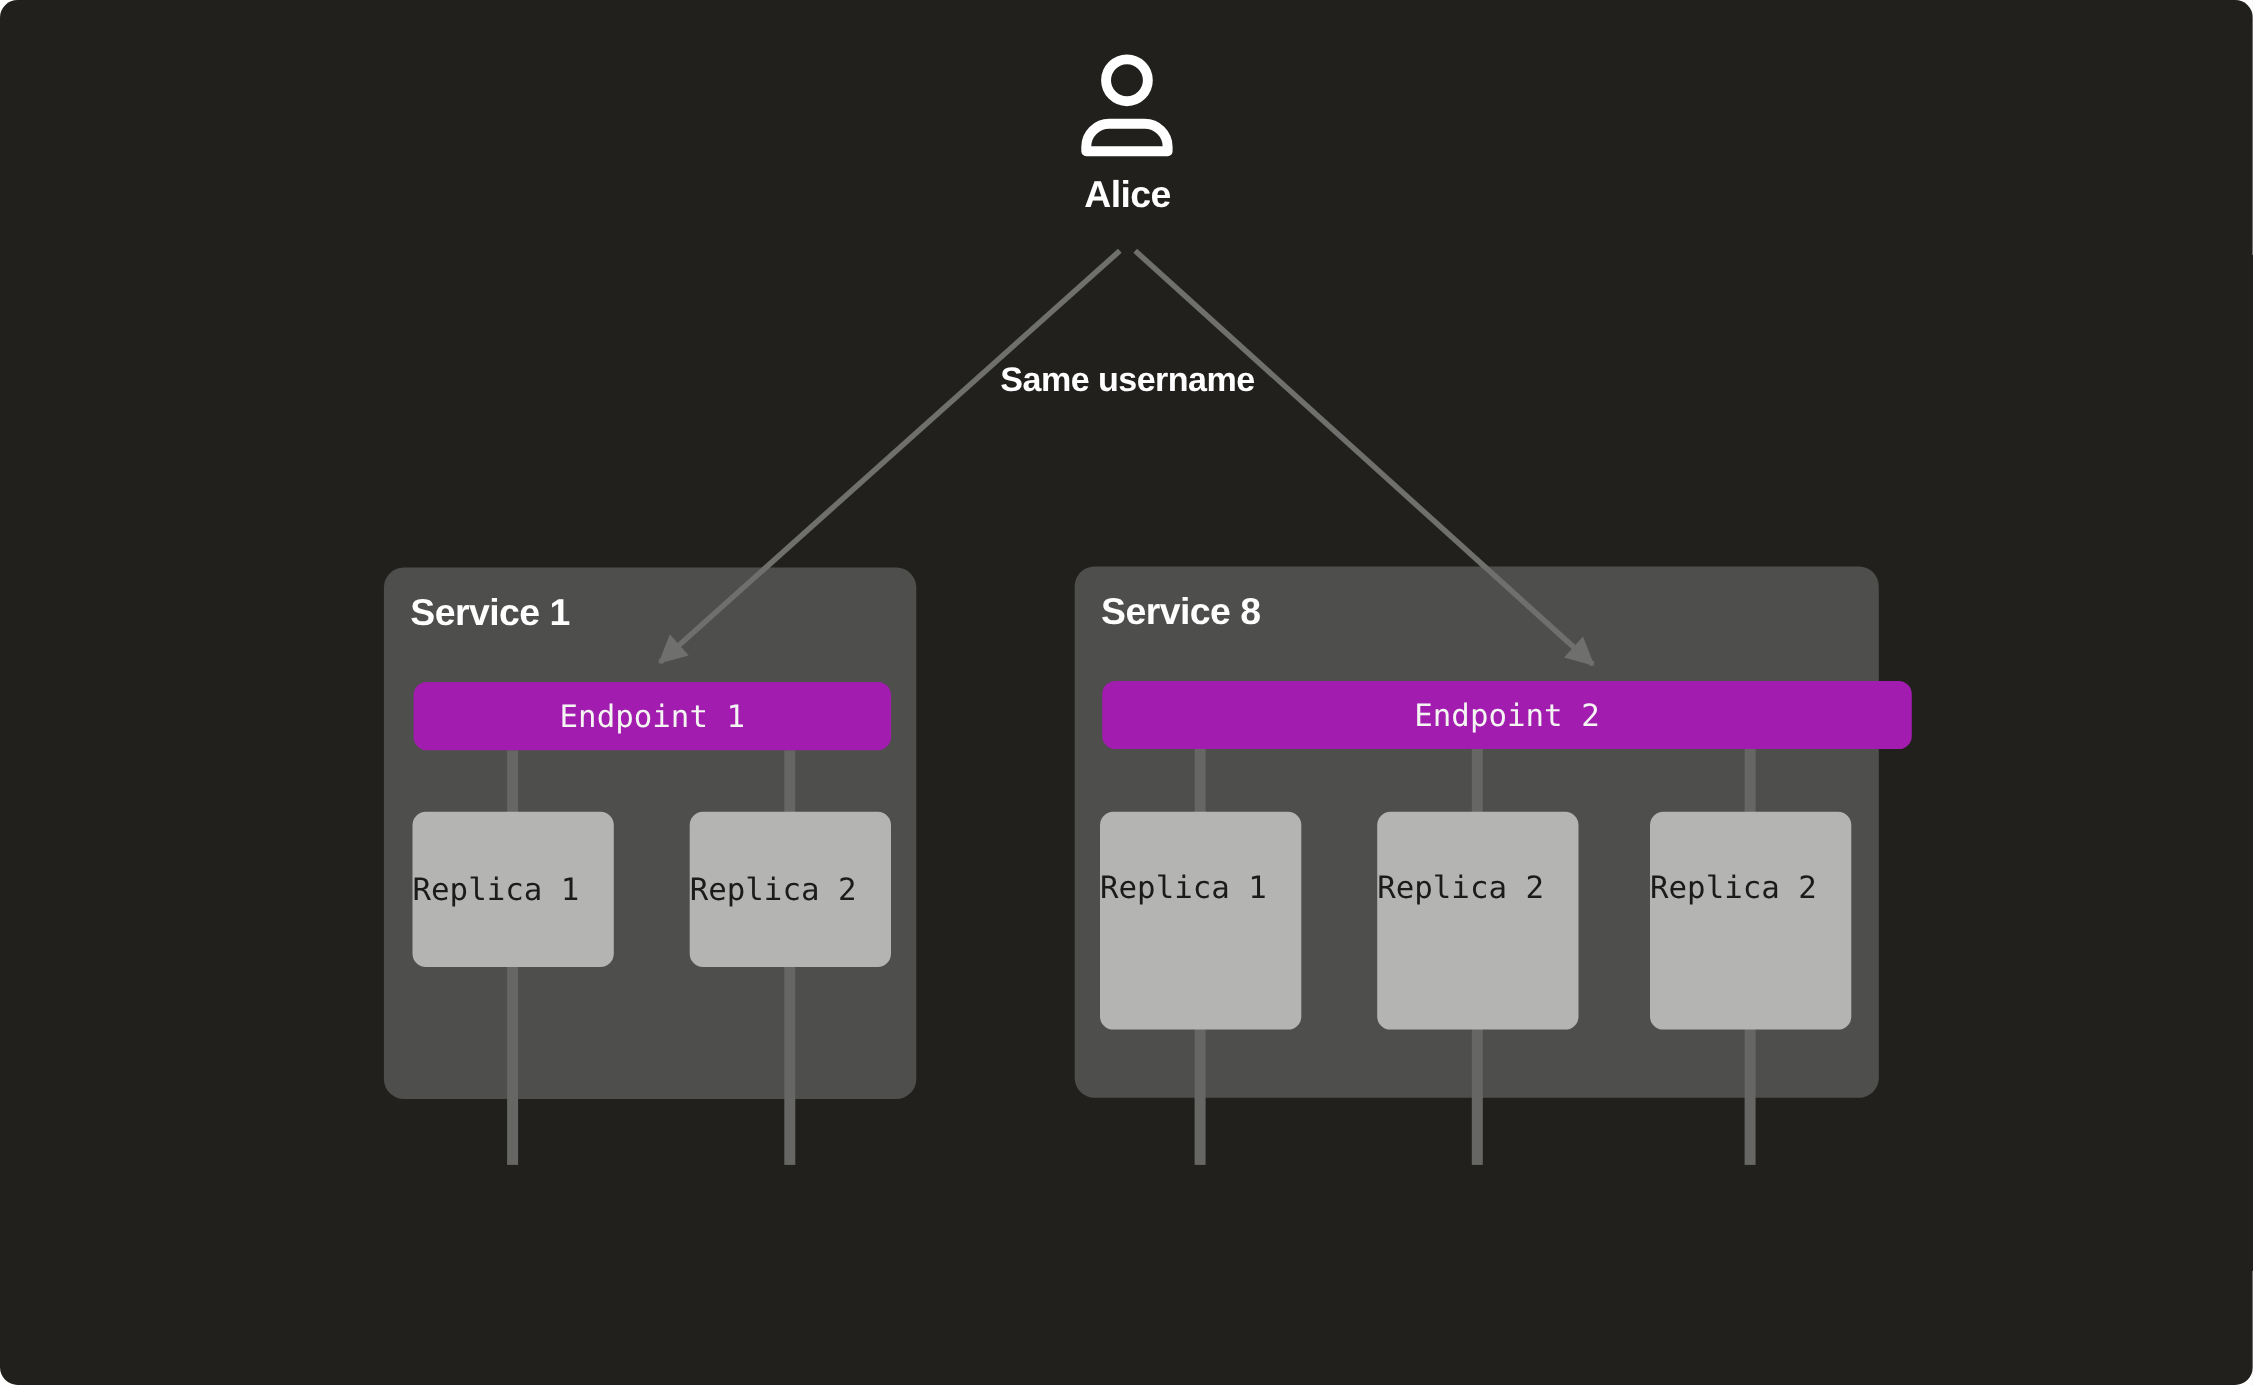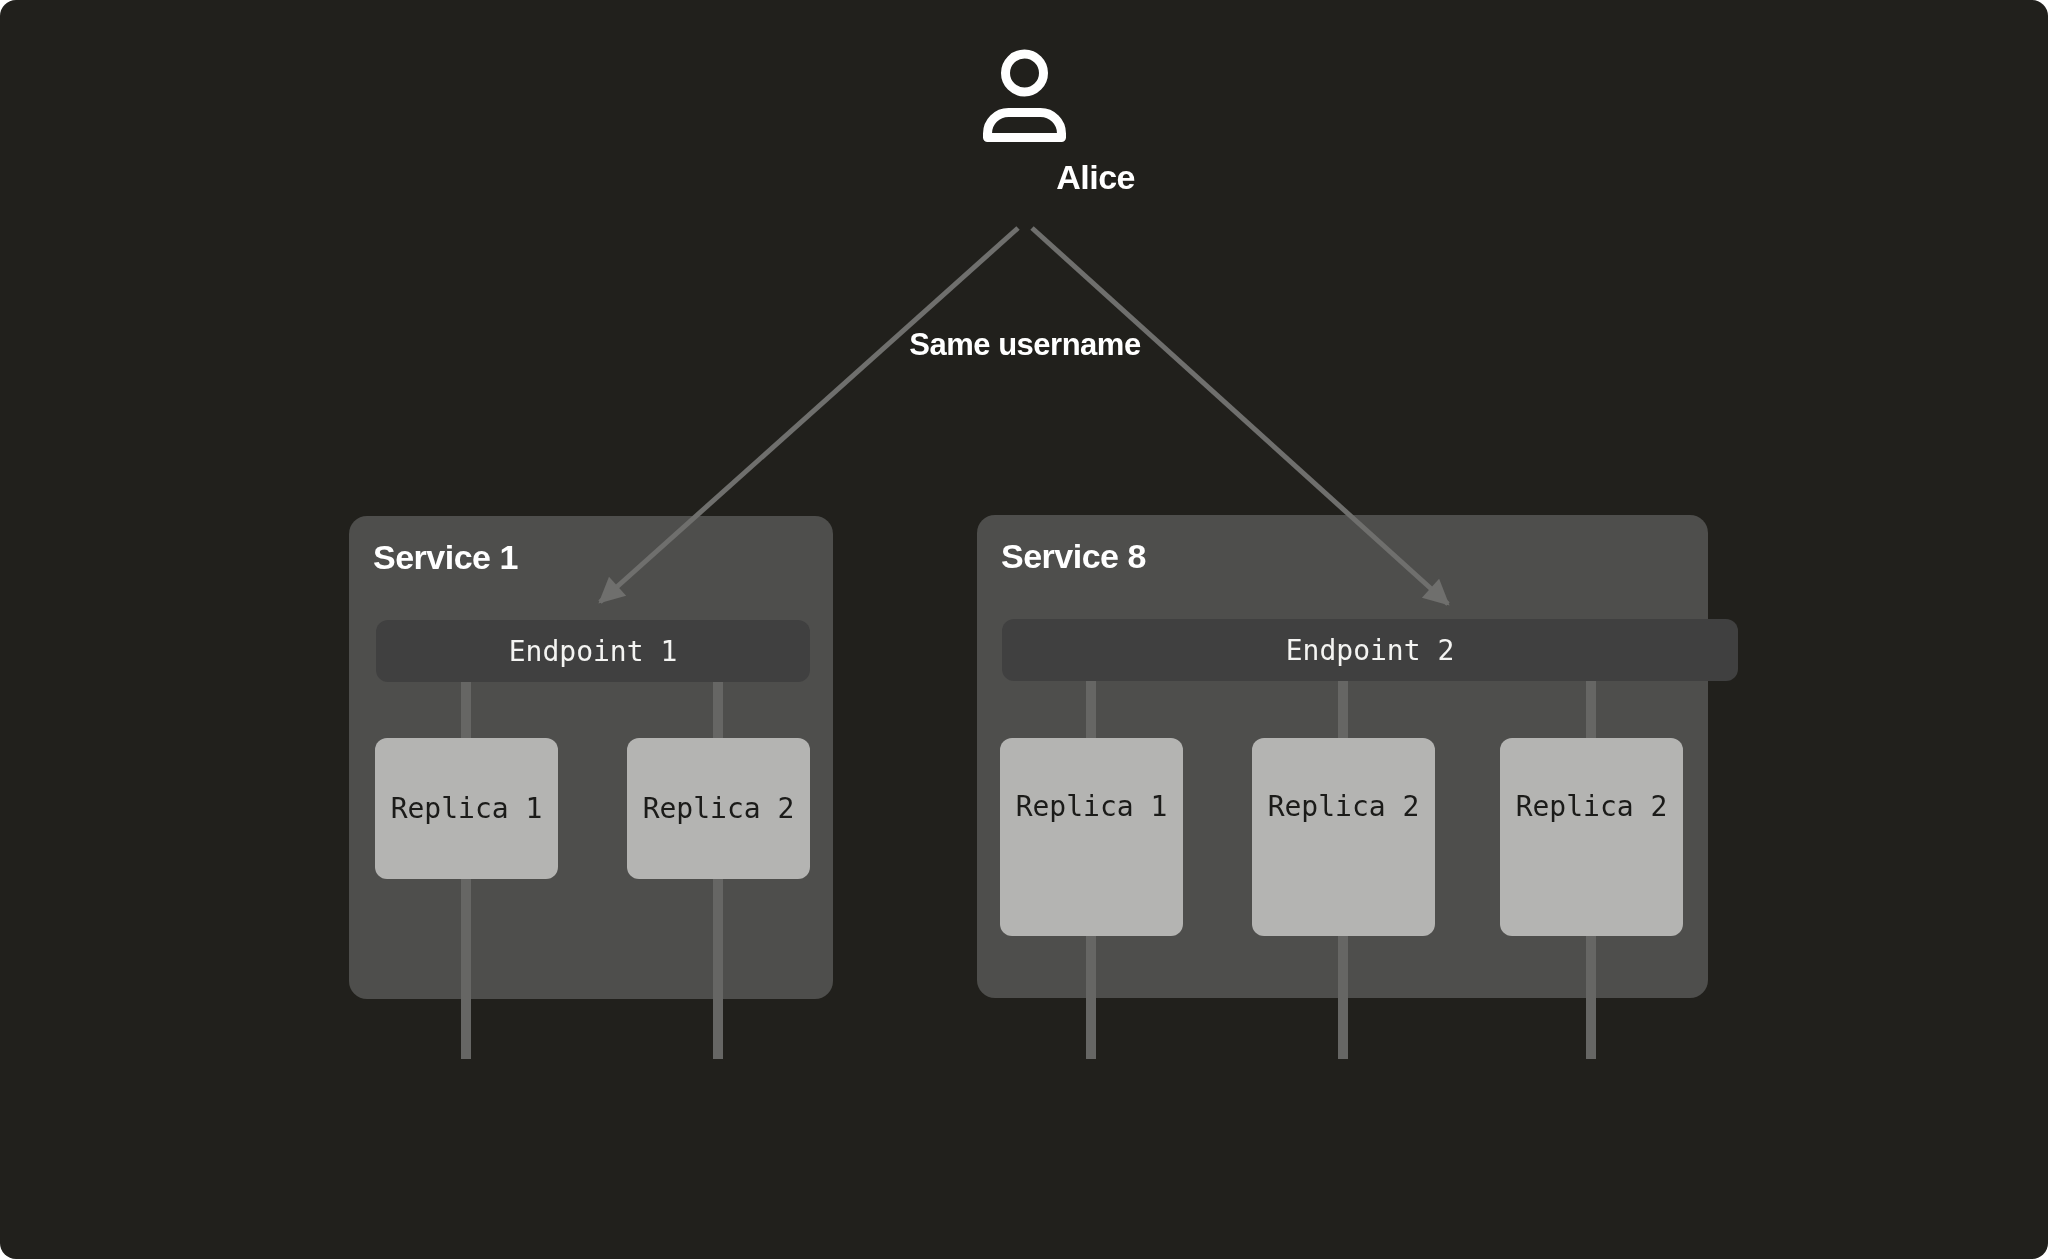--- a/index.html
+++ b/index.html
@@ -9,41 +9,41 @@
     background:#21201C;
     border-radius:16px;
     overflow:hidden;
     font-family:"Liberation Sans", sans-serif;
   }
   .abs{position:absolute;}
   .heading{
     color:#FFFFFF;font-weight:700;letter-spacing:-0.5px;
   }
   .user-label{
-    width:220px;text-align:right;font-size:34px;line-height:38px;
+    width:220px;text-align:center;font-size:34px;line-height:38px;
   }
   .annotation{
     width:520px;text-align:center;font-size:31px;line-height:41px;
   }
   .service-box{
     background:#4E4E4C;border-radius:18px;
   }
   .service-title{
     position:absolute;left:24px;top:22px;font-size:34px;line-height:38px;
     color:#FFFFFF;font-weight:700;letter-spacing:-0.5px;
   }
   .endpoint-bar{
-    position:absolute;background:#404040;border-radius:12px;
+    position:absolute;background:#a21caf;border-radius:12px;
     display:flex;align-items:center;justify-content:center;
     font-family:"DejaVu Sans Mono","Liberation Mono",monospace;
     font-size:28px;color:#F4F4F2;
   }
   .replica-box{
     position:absolute;background:#B4B4B2;border-radius:12px;
-    display:flex;align-items:center;justify-content:center;
+    display:flex;align-items:center;justify-content:flex-start;
     font-family:"DejaVu Sans Mono","Liberation Mono",monospace;
     font-size:28px;color:#1B1B19;
   }
   .replica-tall{
     align-items:flex-start;padding-top:52px;box-sizing:border-box;
   }
   .vline{
     position:absolute;width:10px;background:#666664;
   }
   .storage-bar{

